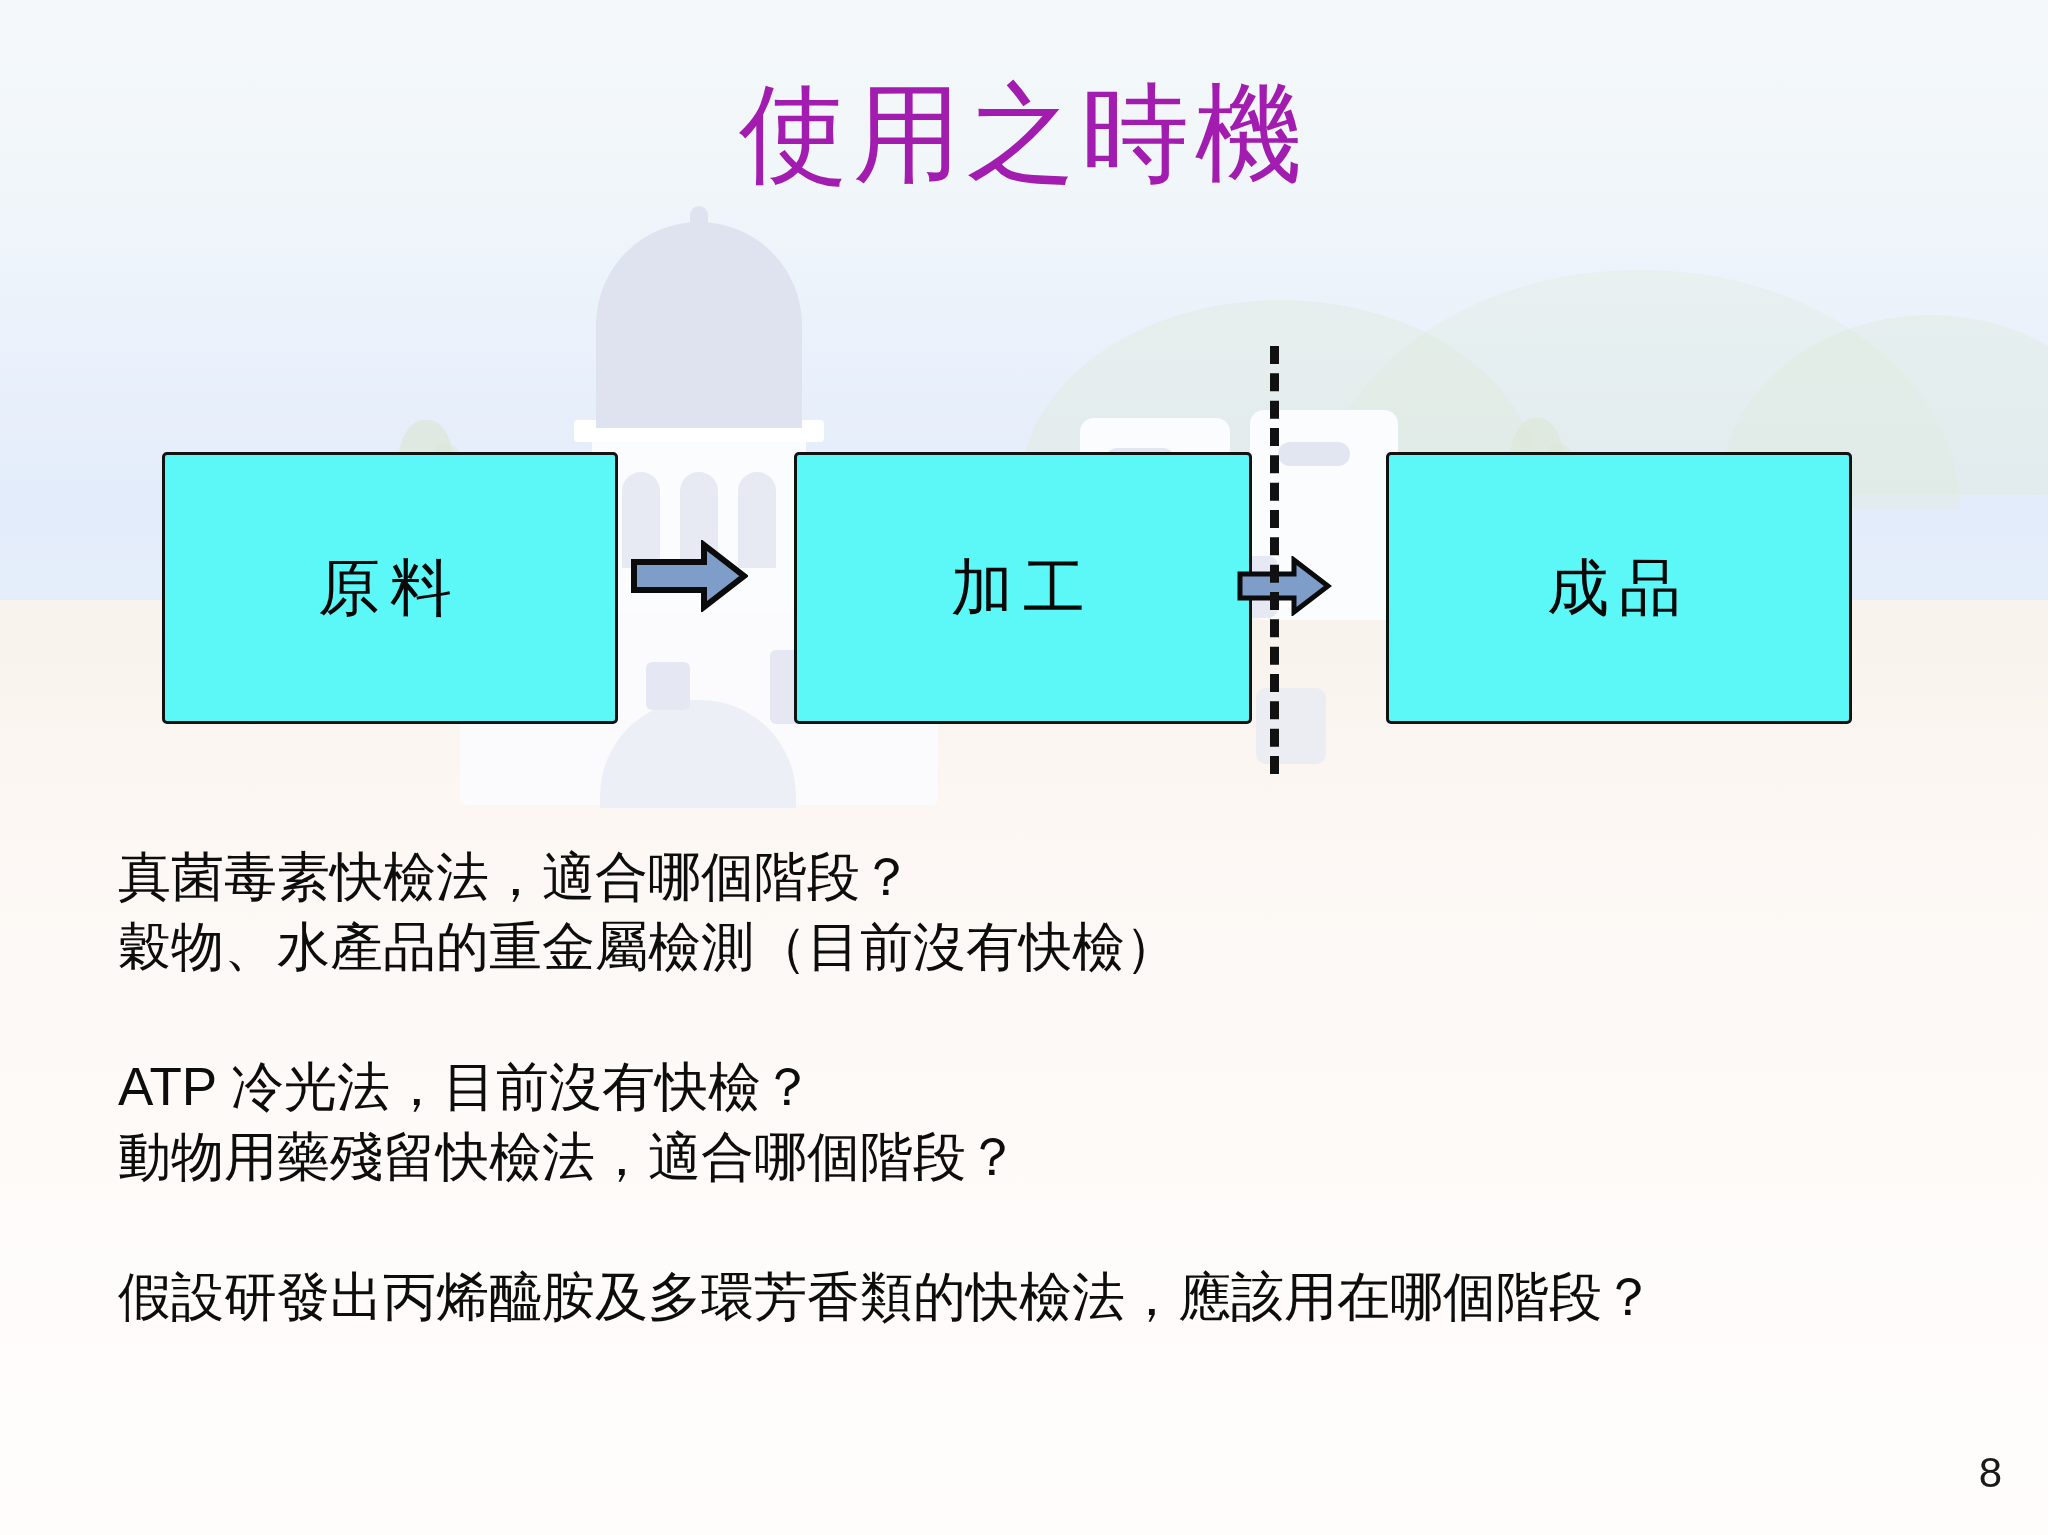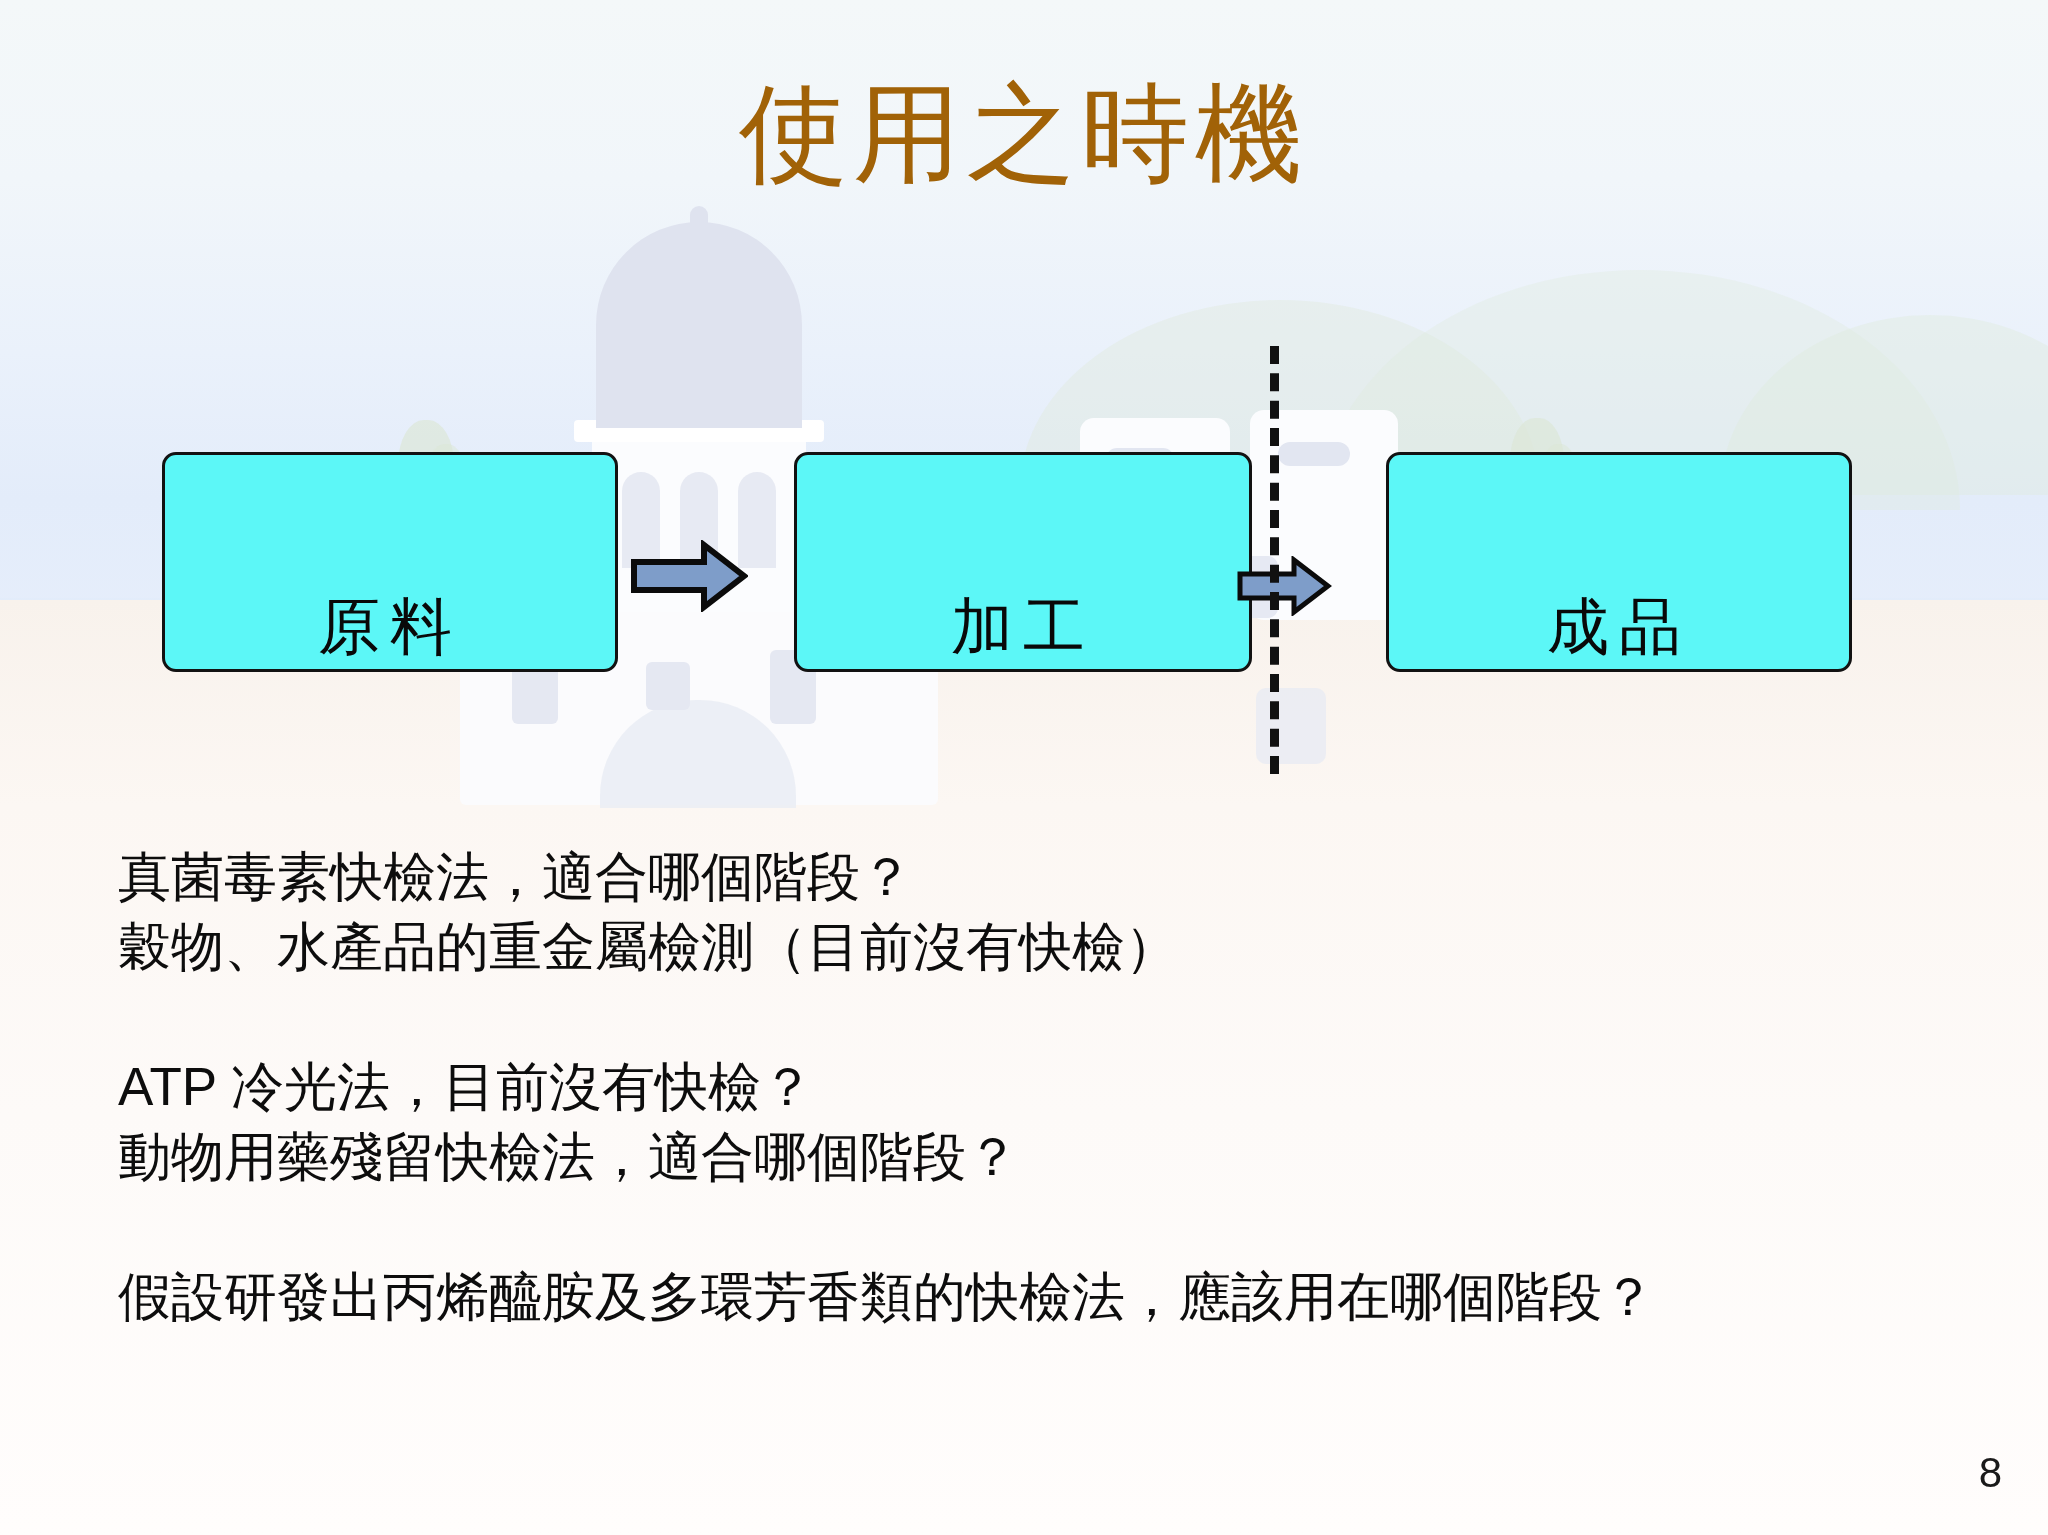--- a/index.html
+++ b/index.html
@@ -157,36 +157,36 @@
 
   
   .title {
     position: absolute;
     left: 0; top: 74px;
     width: 2048px;
     text-align: center;
     font-size: 108px;
     line-height: 1.12;
     font-weight: 400;
-    color: #a16207;
+    color: #a21caf;
     letter-spacing: 6px;
     white-space: nowrap;
   }
 
   
   .flow-box {
     position: absolute;
     top: 452px;
-    height: 220px;
+    height: 272px;
     background: #5cf7f7;
     border: 3px solid #121212;
-    border-radius: 14px;
+    border-radius: 5px;
     box-sizing: border-box;
     display: flex;
-    align-items: flex-end;
+    align-items: center;
     justify-content: center;
     font-size: 62px;
     letter-spacing: 10px;
     color: #090909;
   }
   .box-1 { left: 162px; width: 456px; }
   .box-2 { left: 794px; width: 458px; }
   .box-3 { left: 1356px; width: 466px; margin-left: 30px; }
 
   .arrow {

